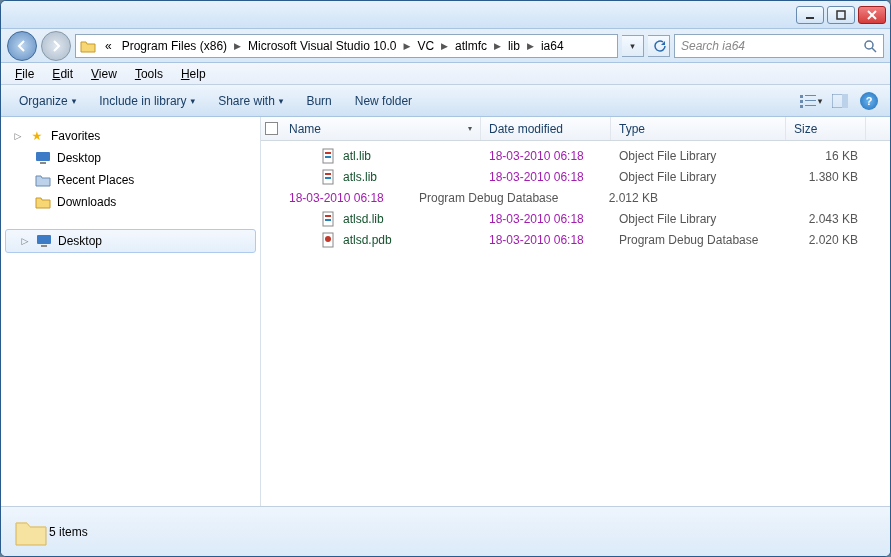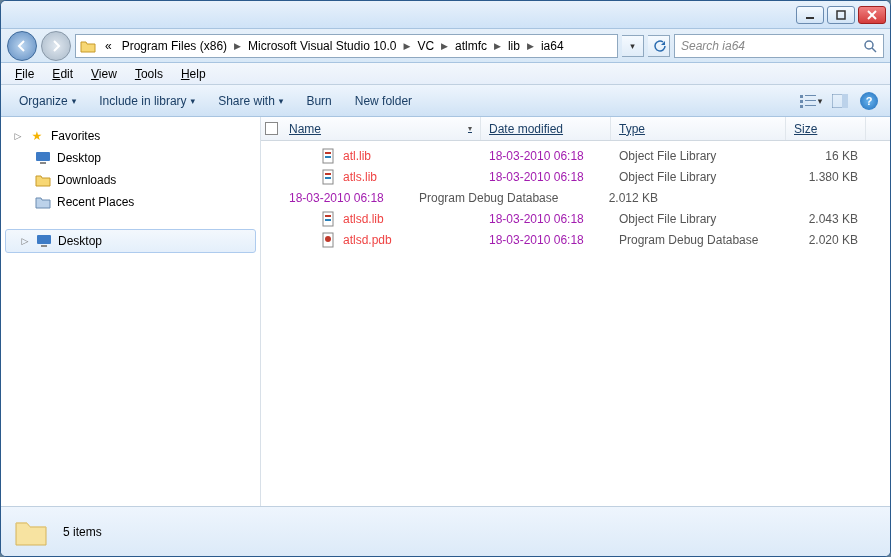--- a/index.html
+++ b/index.html
@@ -37,34 +37,34 @@
   .sidegroup { padding: 2px 0; }
   .sidehdr, .sideitem { display:flex; align-items:center; gap:6px; padding: 3px 12px; cursor:default; }
   .sideitem { padding-left: 34px; }
   .sideitem.top { padding-left: 18px; }
   .sideitem.selected { background: linear-gradient(#f3f8fd,#e4effb); border:1px solid #aecbee; border-radius:3px; margin: 0 4px; padding-left: 14px; }
   .icon16 { width:16px; height:16px; display:inline-flex; align-items:center; justify-content:center; }
   .tree-tri { width:10px; text-align:center; color:#777; font-size:9px; }
   
   .main { flex:1; display:flex; flex-direction:column; background:#fff; }
   .cols { height: 24px; background: linear-gradient(#fcfdff,#eef3f9); border-bottom:1px solid #d0d8e0; display:flex; align-items:center; }
-  .col { padding: 0 8px; border-right:1px solid #e0e6ec; height:100%; display:flex; align-items:center; gap:6px; color:#1b3f66; cursor:default;text-decoration:underline; }
+  .col { padding: 0 8px; border-right:1px solid #e0e6ec; height:100%; display:flex; align-items:center; gap:6px; color:#1b3f66; cursor:default; }
   .col.name { width: 200px; }
   .col.date { width: 130px; }
   .col.type { width: 175px; }
   .col.size { width: 80px; }
   .rows { flex:1; overflow:auto; padding-top:4px; }
   .row { display:flex; align-items:center; height: 21px; cursor:default; }
-  .cell { padding: 0 8px; overflow:hidden; text-overflow:ellipsis; white-space:nowrap; color:#ef4444; }
+  .cell { padding: 0 8px; overflow:hidden; text-overflow:ellipsis; white-space:nowrap; color:#14532d; }
   .cell.name { width:200px; display:flex; align-items:center; gap:6px; padding-left: 40px; }
   .cell.date { width:130px; color:#a21caf; }
   .cell.type { width:175px; color:#555; }
   .cell.size { width:80px; text-align:right; color:#555; }
   
-  .status { height: 50px; background: linear-gradient(#eef5fd,#dceaf8); border-top:1px solid #c0d0e0; display:flex; align-items:center; padding: 0 12px; gap:14px; }
+  .status { height: 50px; background: linear-gradient(#eef5fd,#dceaf8); border-top:1px solid #c0d0e0; display:flex; align-items:center; padding: 0 12px; }
   .status .bigicon { width:36px; height:36px; }
   
   .star { color:#f5b301; }
   .chk { width:13px; height:13px; border:1px solid #888; background:#fff; display:inline-block; }
   .colsort { font-size:8px; color:#555; }
 </style>
 </head>
 <body>
 
 <div class="window">
@@ -196,32 +196,32 @@
               <svg viewBox="0 0 16 16">
                 <rect x="1" y="2" width="14" height="9" rx="1" fill="#3d7bc6"></rect>
                 <rect x="5" y="12" width="6" height="2" fill="#888"></rect>
               </svg>
             </span>
           <span>Desktop</span>
         </div>
         <div class="sideitem">
           <span class="icon16">
               <svg viewBox="0 0 16 16">
+                <path d="M1 4h5l1 2h8v8H1z" fill="#bcd2ea" stroke="#6a8bb0"></path>
+              </svg>
+            </span>
+          <span>Recent Places</span>
+        </div>
+        <div class="sideitem">
+          <span class="icon16">
+              <svg viewBox="0 0 16 16">
                 <path d="M1 4h5l1 2h8v8H1z" fill="#f7d774" stroke="#c79a2a"></path>
               </svg>
             </span>
           <span>Downloads</span>
-        </div>
-        <div class="sideitem">
-          <span class="icon16">
-              <svg viewBox="0 0 16 16">
-                <path d="M1 4h5l1 2h8v8H1z" fill="#bcd2ea" stroke="#6a8bb0"></path>
-              </svg>
-            </span>
-          <span>Recent Places</span>
         </div>
       </div>
       <div style="height:12px"></div>
       <div class="sidegroup">
         <div class="sideitem top selected">
           <span class="tree-tri">▷</span>
           <span class="icon16">
               <svg viewBox="0 0 16 16">
                 <rect x="1" y="2" width="14" height="9" rx="1" fill="#3d7bc6"></rect>
                 <rect x="5" y="12" width="6" height="2" fill="#888"></rect>

